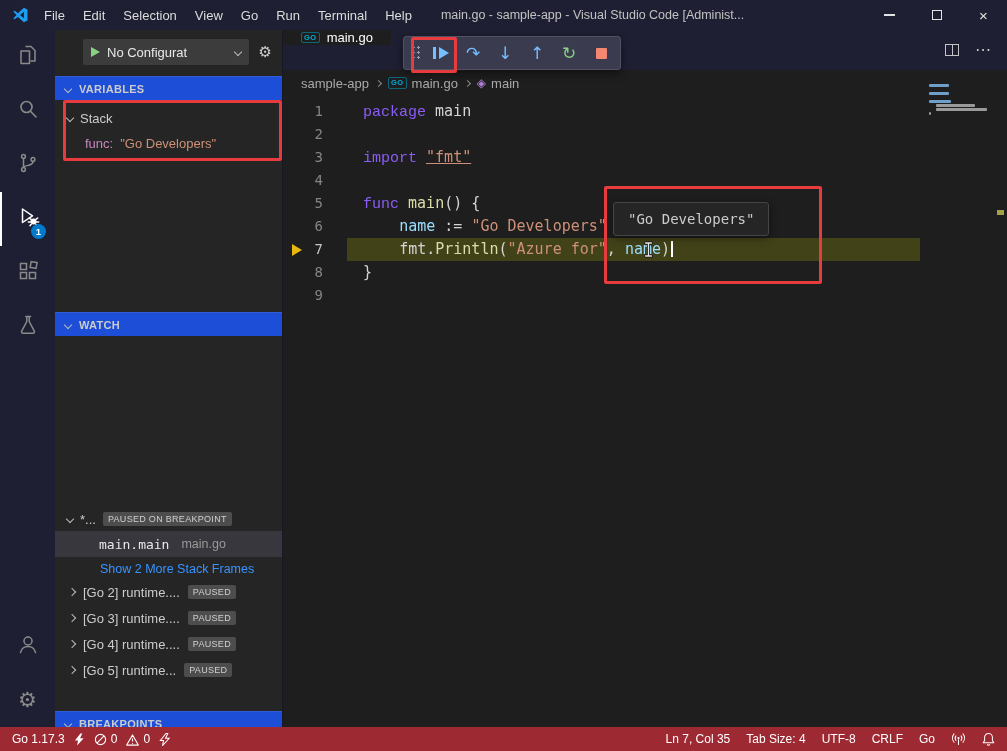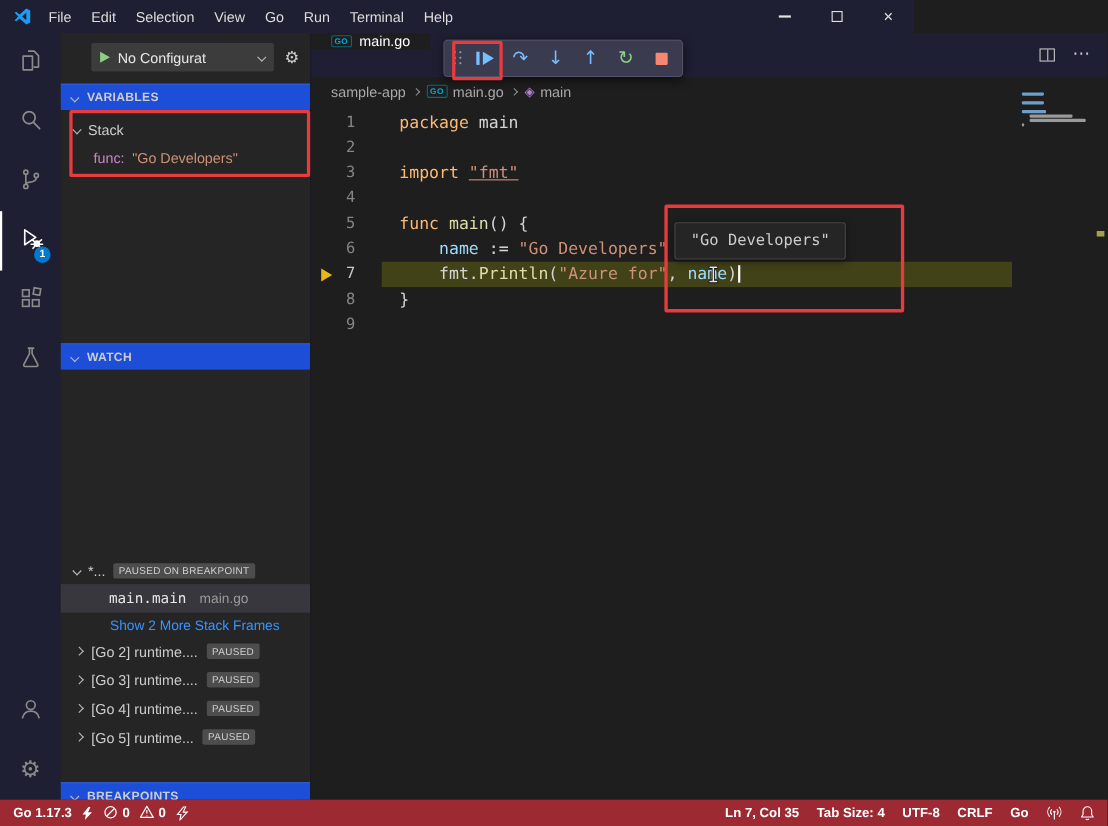--- a/index.html
+++ b/index.html
@@ -1,20 +1,20 @@
 <!DOCTYPE html>
 <html><head>
 <meta charset="utf-8">
 <style>
   *{margin:0;padding:0;box-sizing:border-box;}
   html,body{width:1007px;height:751px;overflow:hidden;}
   body{position:relative;background:#1e1e1e;font-family:"Liberation Sans","DejaVu Sans",sans-serif;color:#ccc;-webkit-font-smoothing:antialiased;}
 
   
-  #titlebar{position:absolute;top:0;left:0;width:831px;height:30px;background:#1f1f33;display:flex;align-items:center;z-index:5;}
+  #titlebar{position:absolute;top:0;left:0;width:1007px;height:30px;background:#1f1f33;display:flex;align-items:center;z-index:5;}
   #logo{margin:0 6px 0 11px;display:flex;}
   #menus{display:flex;height:100%;}
   .menu-item{display:flex;align-items:center;padding:0 9px;font-size:13px;color:#dcdcdc;cursor:default;}
   #win-title{margin-left:20px;font-size:12.5px;color:#c2c2c2;white-space:nowrap;overflow:hidden;max-width:350px;}
   #win-controls{margin-left:auto;display:flex;height:100%;}
   .wc{width:47px;height:100%;display:grid;place-items:center;color:#e3e3e3;}
   .wc-min{width:11px;height:1.4px;background:#e3e3e3;}
   .wc-max{width:10px;height:10px;border:1.3px solid #e3e3e3;}
   .wc-close{font-size:15px;line-height:1;}
 
@@ -91,39 +91,39 @@
   .bc-sep{width:5px;height:5px;border-right:1.2px solid #8a8a8a;border-bottom:1.2px solid #8a8a8a;transform:rotate(-45deg);}
   .sym-pkg{color:#b180d7;font-size:12px;line-height:1;}
 
   #code-lines{position:absolute;top:70px;left:0;right:0;font-family:"DejaVu Sans Mono",monospace;font-size:15px;}
   .code-line{position:relative;height:23px;line-height:23px;display:flex;white-space:pre;}
   .code-line.current::before{content:"";position:absolute;left:64px;top:0;width:573px;height:23px;background:rgba(255,255,0,.16);}
   .gutter{width:66px;padding-right:26px;text-align:right;color:#858585;font-size:14px;flex:none;position:relative;z-index:1;}
   .code-line.current .gutter{color:#c6c6c6;}
   .bp-arrow{position:absolute;left:9px;top:5.5px;width:0;height:0;border-top:6px solid transparent;border-bottom:6px solid transparent;border-left:10px solid #e8b712;z-index:2;}
   .code-content{position:relative;z-index:1;padding-left:14px;}
-  .tok-kw{color:#fdba74;}
+  .tok-kw{color:#8b5cf6;font-family:Liberation Mono, monospace;}
   .tok-pl{color:#d4d4d4;}
   .tok-str{color:#ce9178;}
   .tok-stru{color:#ce9178;text-decoration:underline;}
   .tok-fn{color:#dcdcaa;}
   .tok-vr{color:#9cdcfe;}
   .caret{display:inline-block;width:1.6px;height:16px;background:#ffffff;vertical-align:-3px;margin-left:1px;}
 
   #hover-tooltip{position:absolute;left:330px;top:172px;z-index:15;background:#252526;border:1px solid #454545;border-radius:3px;padding:8px 14px;font-family:"DejaVu Sans Mono",monospace;font-size:14px;color:#cccccc;box-shadow:0 2px 8px rgba(0,0,0,.45);white-space:nowrap;}
 
   #minimap{position:absolute;top:54px;right:16px;width:62px;cursor:pointer;}
   .mm-line{height:2.5px;margin-bottom:1.5px;border-radius:1px;}
   #overview-mark{position:absolute;right:3px;top:180px;width:7px;height:5px;background:#a3a048;}
 
   
   #statusbar{position:absolute;left:0;right:0;bottom:0;height:24px;background:#9d2933;display:flex;align-items:center;color:#fff;font-size:12px;padding:0 12px;z-index:5;}
   #sb-left{display:flex;align-items:center;gap:9px;}
   #sb-right{margin-left:auto;display:flex;align-items:center;gap:16px;}
-  .sb-item{display:flex;align-items:flex-start;gap:4px;cursor:pointer;white-space:nowrap;font-weight:bold;}
+  .sb-item{display:flex;align-items:flex-end;gap:4px;cursor:pointer;white-space:nowrap;}
   .sb-item svg{display:block;}
 
   
   .annotation{position:absolute;border:3px solid #e83b3e;border-radius:2px;z-index:60;pointer-events:none;}
   #ibeam{position:absolute;left:643px;top:241px;z-index:70;}
 </style>
 </head>
 <body>
 
 <div id="titlebar">
@@ -135,20 +135,21 @@
   <div id="menus">
       <span class="menu-item">File</span>
       <span class="menu-item">Edit</span>
       <span class="menu-item">Selection</span>
       <span class="menu-item">View</span>
       <span class="menu-item">Go</span>
       <span class="menu-item">Run</span>
       <span class="menu-item">Terminal</span>
       <span class="menu-item">Help</span>
     </div>
+  <div id="win-title">main.go - sample-app - Visual Studio Code [Administ...</div>
   <div id="win-controls">
     <span class="wc">
         <span class="wc-min"></span>
       </span>
     <span class="wc">
         <span class="wc-max"></span>
       </span>
     <span class="wc wc-close">×</span>
   </div>
 </div>

